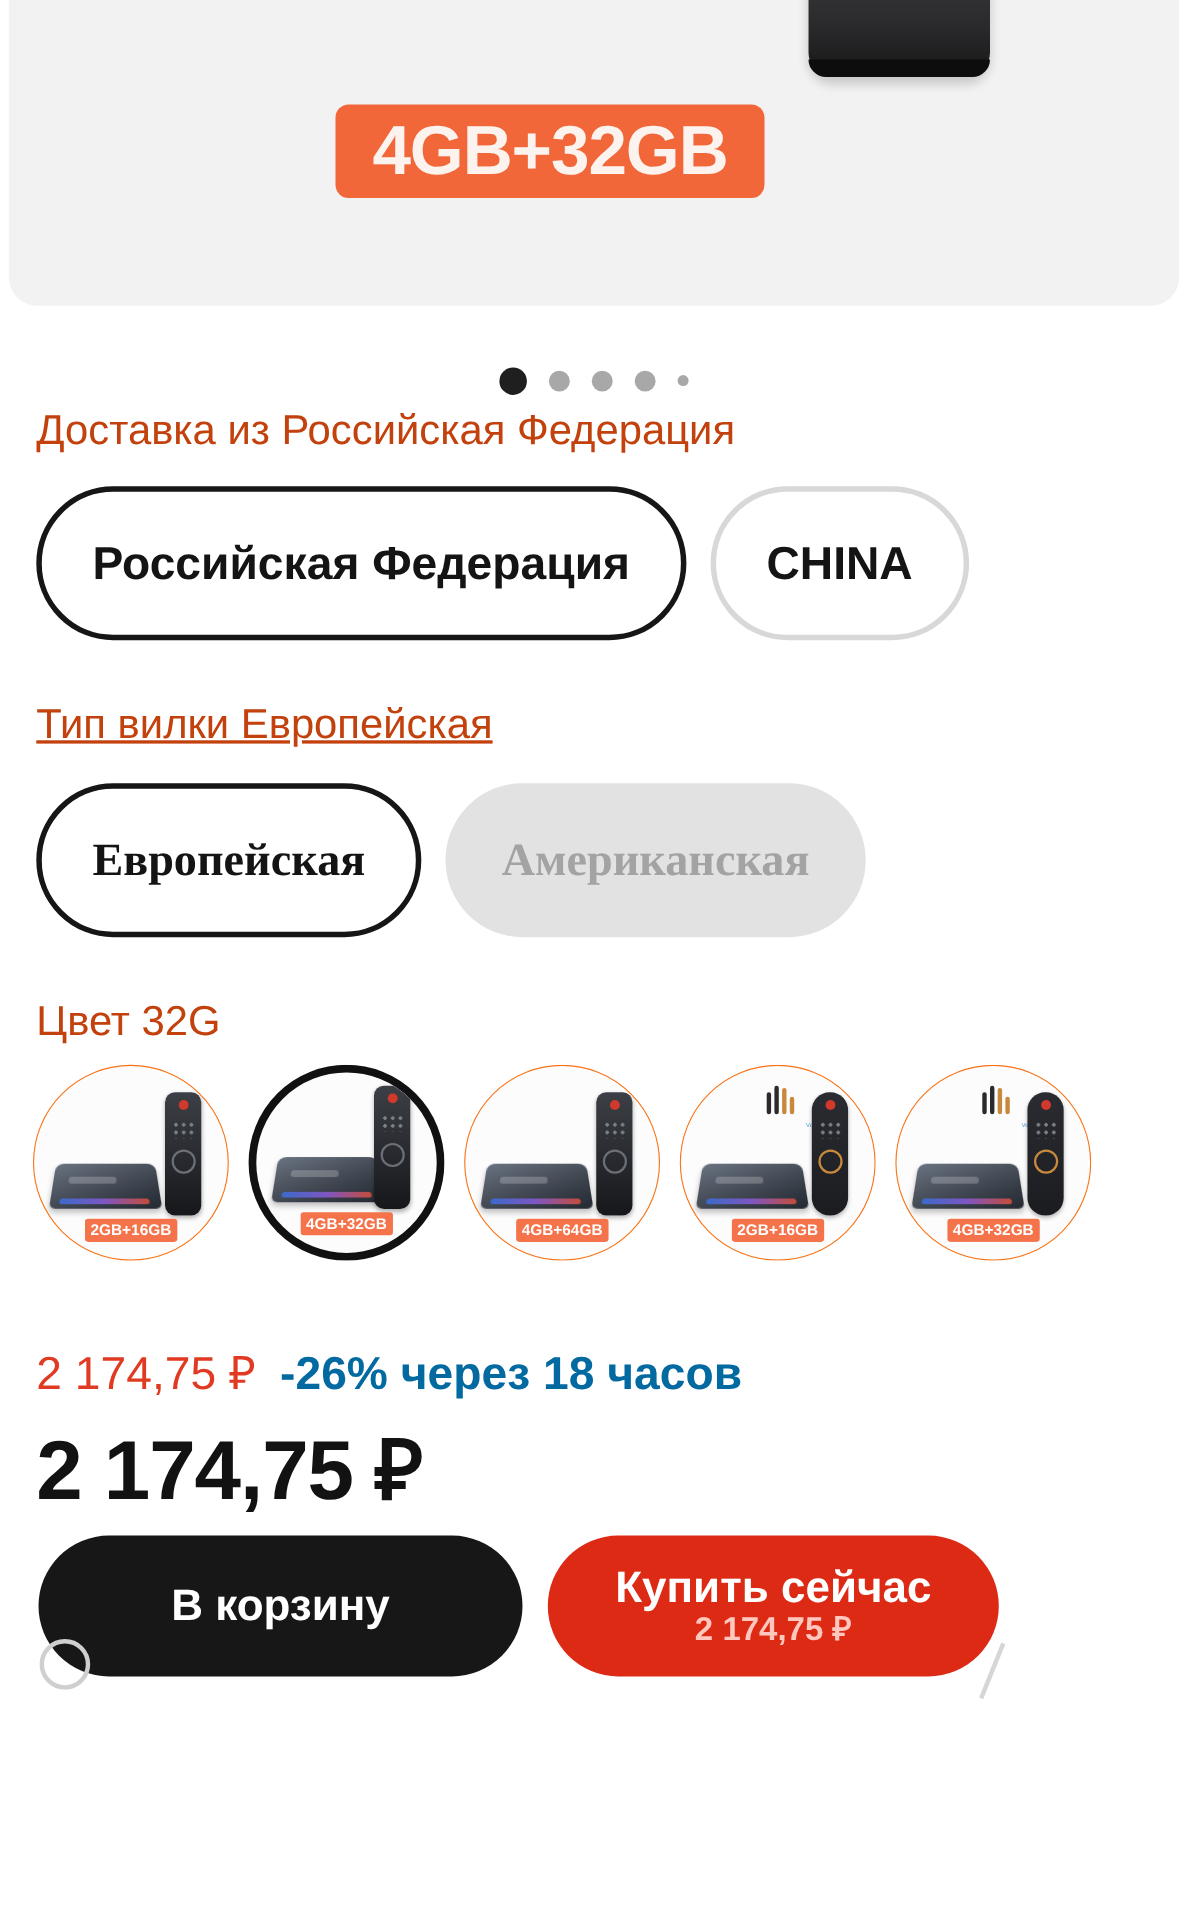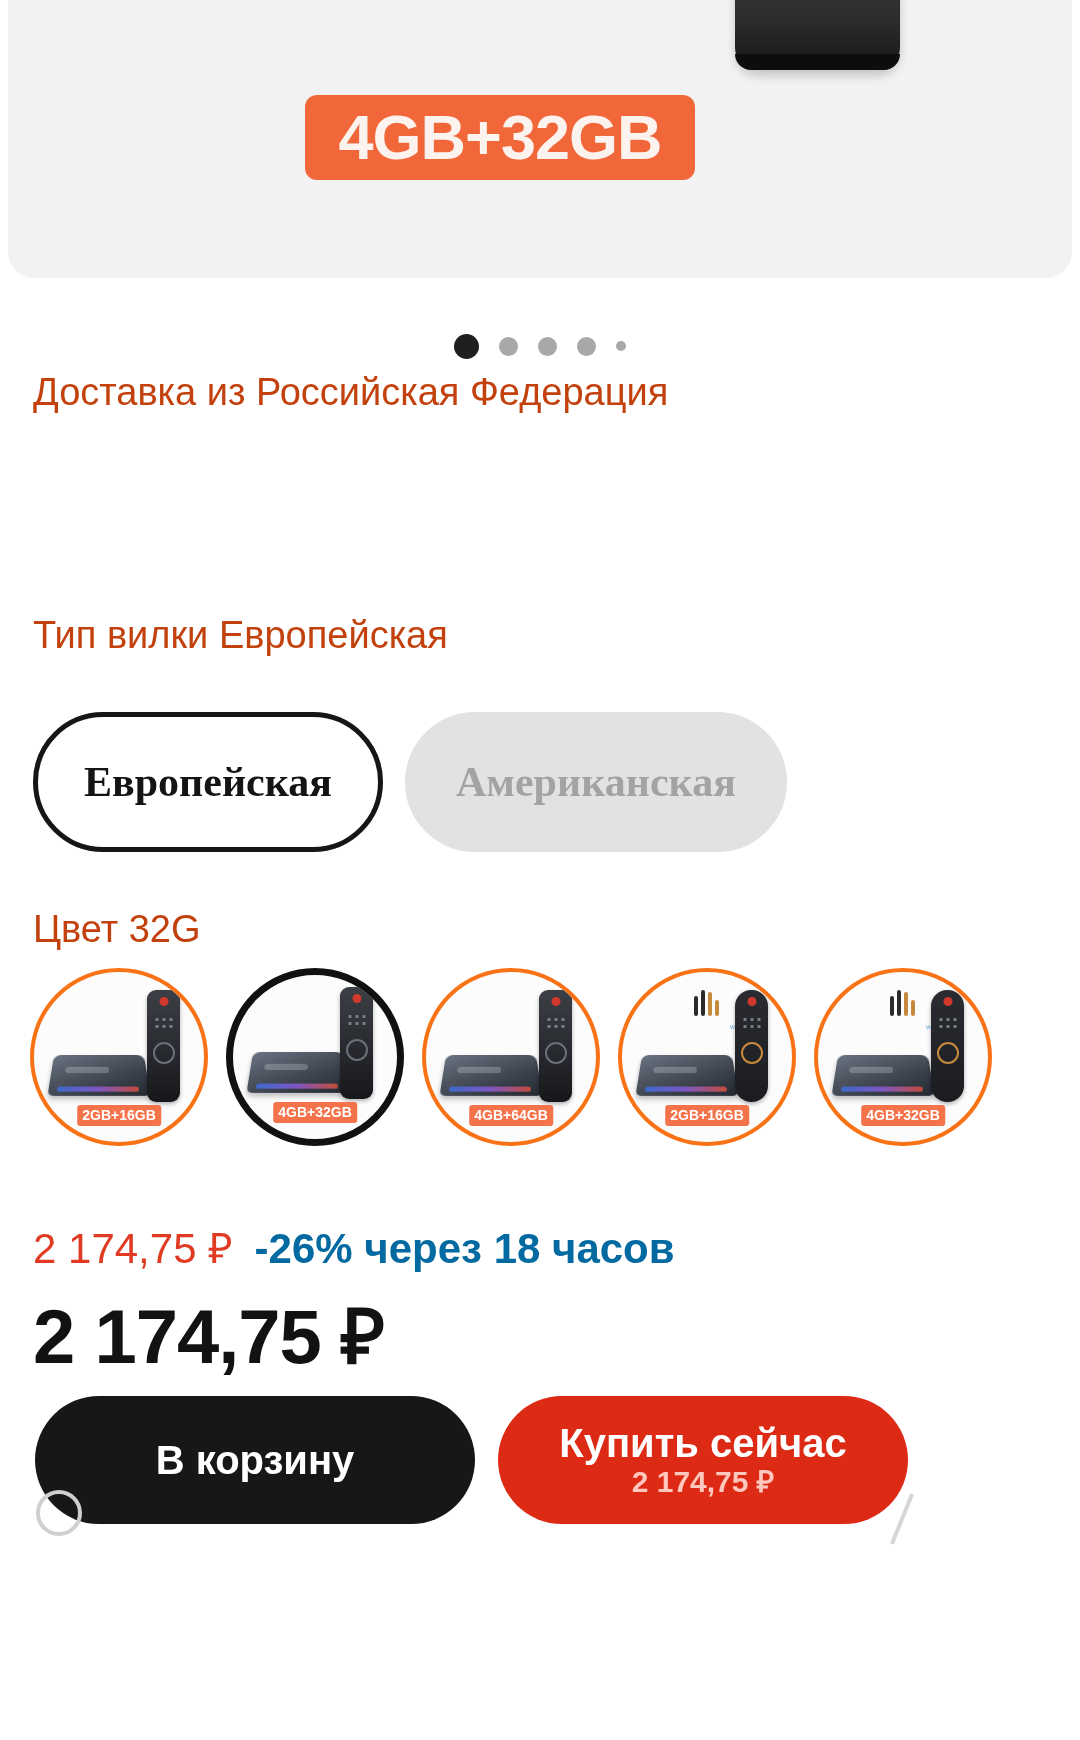--- a/index.html
+++ b/index.html
@@ -87,21 +87,21 @@
   
   .sec-label {
     position: absolute;
     left: 33px;
     font-size: 38px;
     color: #c2410c;
     font-weight: normal;
     white-space: nowrap;
   }
   #lbl-delivery { top: 371px; }
-  #lbl-plug { top: 614px; }
+  #lbl-plug { top: 638px; text-decoration: underline; }
   #lbl-color { top: 908px; }
 
   
   .chip-row {
     position: absolute;
     left: 33px;
     display: flex;
     align-items: center;
     gap: 22px;
     white-space: nowrap;
@@ -138,21 +138,21 @@
     display: flex;
     gap: 18px;
     white-space: nowrap;
   }
   .thumb {
     position: relative;
     width: 178px;
     height: 178px;
     border-radius: 50%;
     background: #fcfcfc;
-    border: 4px solid #f97316;
+    border: 1px solid #f97316;
     flex: none;
     overflow: hidden;
   }
   .thumb.selected { border: 7px solid #111111; }
 
   .tv-box {
     position: absolute;
     left: 17px;
     bottom: 46px;
     width: 96px;
@@ -370,20 +370,24 @@
 
   <div class="dots">
     <div class="dot active"></div>
     <div class="dot mid"></div>
     <div class="dot mid"></div>
     <div class="dot mid"></div>
     <div class="dot small"></div>
   </div>
 
   <div class="sec-label" id="lbl-delivery">Доставка из Российская Федерация</div>
+  <div class="chip-row" id="row-country">
+    <div class="chip selected">Российская Федерация</div>
+    <div class="chip">CHINA</div>
+  </div>
 
   <div class="sec-label" id="lbl-plug">Тип вилки Европейская</div>
   <div class="chip-row" id="row-plug">
     <div class="chip selected">Европейская</div>
     <div class="chip muted">Американская</div>
   </div>
 
   <div class="sec-label" id="lbl-color">Цвет 32G</div>
   <div class="thumbs">
 

